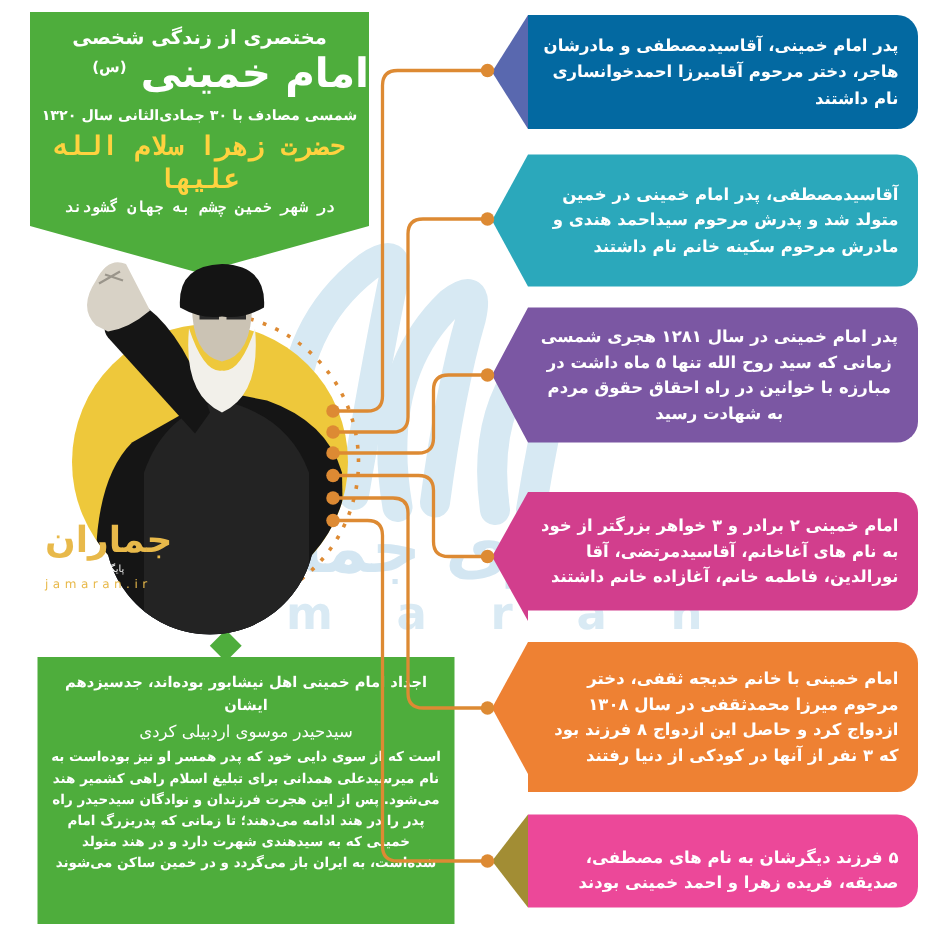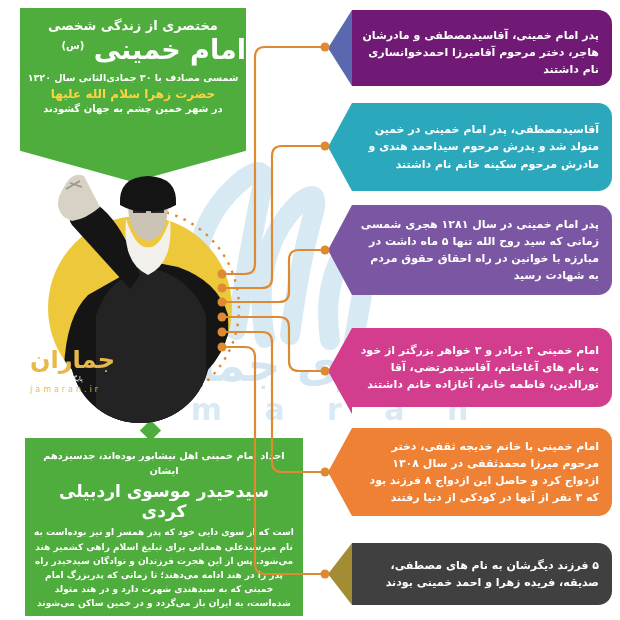--- a/index.html
+++ b/index.html
@@ -18,66 +18,66 @@
   .banner{
     position:absolute;left:20px;top:8px;width:226px;height:174px;z-index:2;
     background:#4ead3c;color:#fff;text-align:center;
     clip-path:polygon(0 0,100% 0,100% 82%,50% 100%,0 82%);
     padding-top:6px;box-sizing:border-box;
   }
   .banner .subtitle{font-size:13px;font-weight:bold;margin-top:4px;}
   .banner .title{font-size:27px;font-weight:bold;margin-top:2px;line-height:1.1;text-align:right;}
   .banner .title sup{font-size:10px;}
   .banner .blines{font-size:9.5px;font-weight:bold;line-height:1.6;margin-top:5px;}
-  .banner .gold{color:#ffd23f;font-size:12px;font-weight:bold;margin-top:2px;}
-  .banner .blast{font-size:10px;font-weight:bold;margin-top:2px;}
+  .banner .gold{color:#ffd23f;font-size:18px;font-weight:bold;margin-top:2px;font-family:Liberation Mono, monospace;}
+  .banner .blast{font-size:10px;font-weight:bold;margin-top:2px;font-family:Liberation Mono, monospace;}
   
   .photo{position:absolute;left:30px;top:163px;width:220px;height:264px;z-index:2;}
   .logo{
     position:absolute;left:30px;top:348px;width:220px;z-index:3;text-align:left;color:#e8b94a;
   }
   .logo .mark{font-size:24px;font-weight:bold;line-height:1;}
   .logo .tag{font-size:6.5px;color:#ffffff;margin-top:3px;letter-spacing:1px;}
   .logo .url{font-size:8px;letter-spacing:3px;margin-top:2px;}
   
   #wires{position:absolute;left:0;top:0;z-index:3;}
   
   .diamond{position:absolute;left:143px;top:423px;width:15px;height:15px;background:#4ead3c;
     transform:rotate(45deg);z-index:1;}
   
   .bio{
     position:absolute;left:25px;top:438px;width:278px;height:178px;z-index:2;
     background:#4ead3c;color:#fff;text-align:center;box-sizing:border-box;
     padding:11px 9px;
   }
   .bio .intro{font-size:9.8px;font-weight:bold;line-height:1.5;}
-  .bio .name{font-size:17px;font-weight:bold;margin-top:3px;}
+  .bio .name{font-size:11px;font-weight:normal;margin-top:3px;}
   .bio .body{font-size:9px;font-weight:bold;line-height:1.58;margin-top:4px;}
   
   .fact{position:absolute;right:8px;display:flex;align-items:stretch;z-index:2;}
   .fact-tri{width:0;height:0;border-style:solid;border-color:transparent;}
   .fact-body{
     width:260px;box-sizing:border-box;color:#fff;font-weight:bold;font-size:11px;
     line-height:1.55;text-align:right;padding:8px 13px 8px 8px;
     border-radius:0 14px 14px 0;display:flex;align-items:center;
   }
-  .f1 .fact-body{background:#701a75;align-items:flex-end;}
+  .f1 .fact-body{background:#0369a1;}
   .f2 .fact-body{background:#2ba8bb;align-items:center;}
-  .f3 .fact-body{background:#7b57a3;}
+  .f3 .fact-body{background:#7b57a3;text-align:center;}
   .f4 .fact-body{background:#d23e8d;}
   .f5 .fact-body{background:#ee8133;}
-  .f6 .fact-body{background:#404040;}
+  .f6 .fact-body{background:#ec4899;align-items:flex-end;}
   .f1{top:10px;}  .f1 .fact-tri{border-width:38px 24px 38px 0;border-right-color:#5968af;}
   .f2{top:103px;} .f2 .fact-tri{border-width:44px 24px 44px 0;border-right-color:#2ba8bb;}
   .f3{top:205px;} .f3 .fact-tri{border-width:45px 24px 45px 0;border-right-color:#7b57a3;}
   .f4{top:328px;} .f4 .fact-tri{border-width:43px 24px 43px 0;border-right-color:#d23e8d;}
   .f5{top:428px;} .f5 .fact-tri{border-width:44px 24px 44px 0;border-right-color:#ee8133;}
   .f6{top:543px;} .f6 .fact-tri{border-width:31px 24px 31px 0;border-right-color:#a28d34;}
   .f1 .fact-body{height:76px;} .f2 .fact-body{height:88px;} .f3 .fact-body{height:90px;}
-  .f4 .fact-body{height:79px;} .f5 .fact-body{height:88px;} .f6 .fact-body{height:62px;}
+  .f4 .fact-body{height:79px;} .f5 .fact-body{height:100px;} .f6 .fact-body{height:62px;}
 </style>
 </head>
 <body>
 
 <svg id="wm-swoosh" width="300" height="210" viewBox="0 0 300 210">
   <g fill="none" stroke="#d7e9f3" stroke-width="20" stroke-linecap="round">
     <path d="M60,195 Q38,90 105,38 Q128,22 122,48 Q112,96 96,190"></path>
     <path d="M125,198 Q110,110 160,62 Q180,46 174,72 Q160,120 150,195"></path>
     <path d="M190,200 Q180,130 222,90 Q240,76 234,100 Q222,150 214,200"></path>
   </g>

